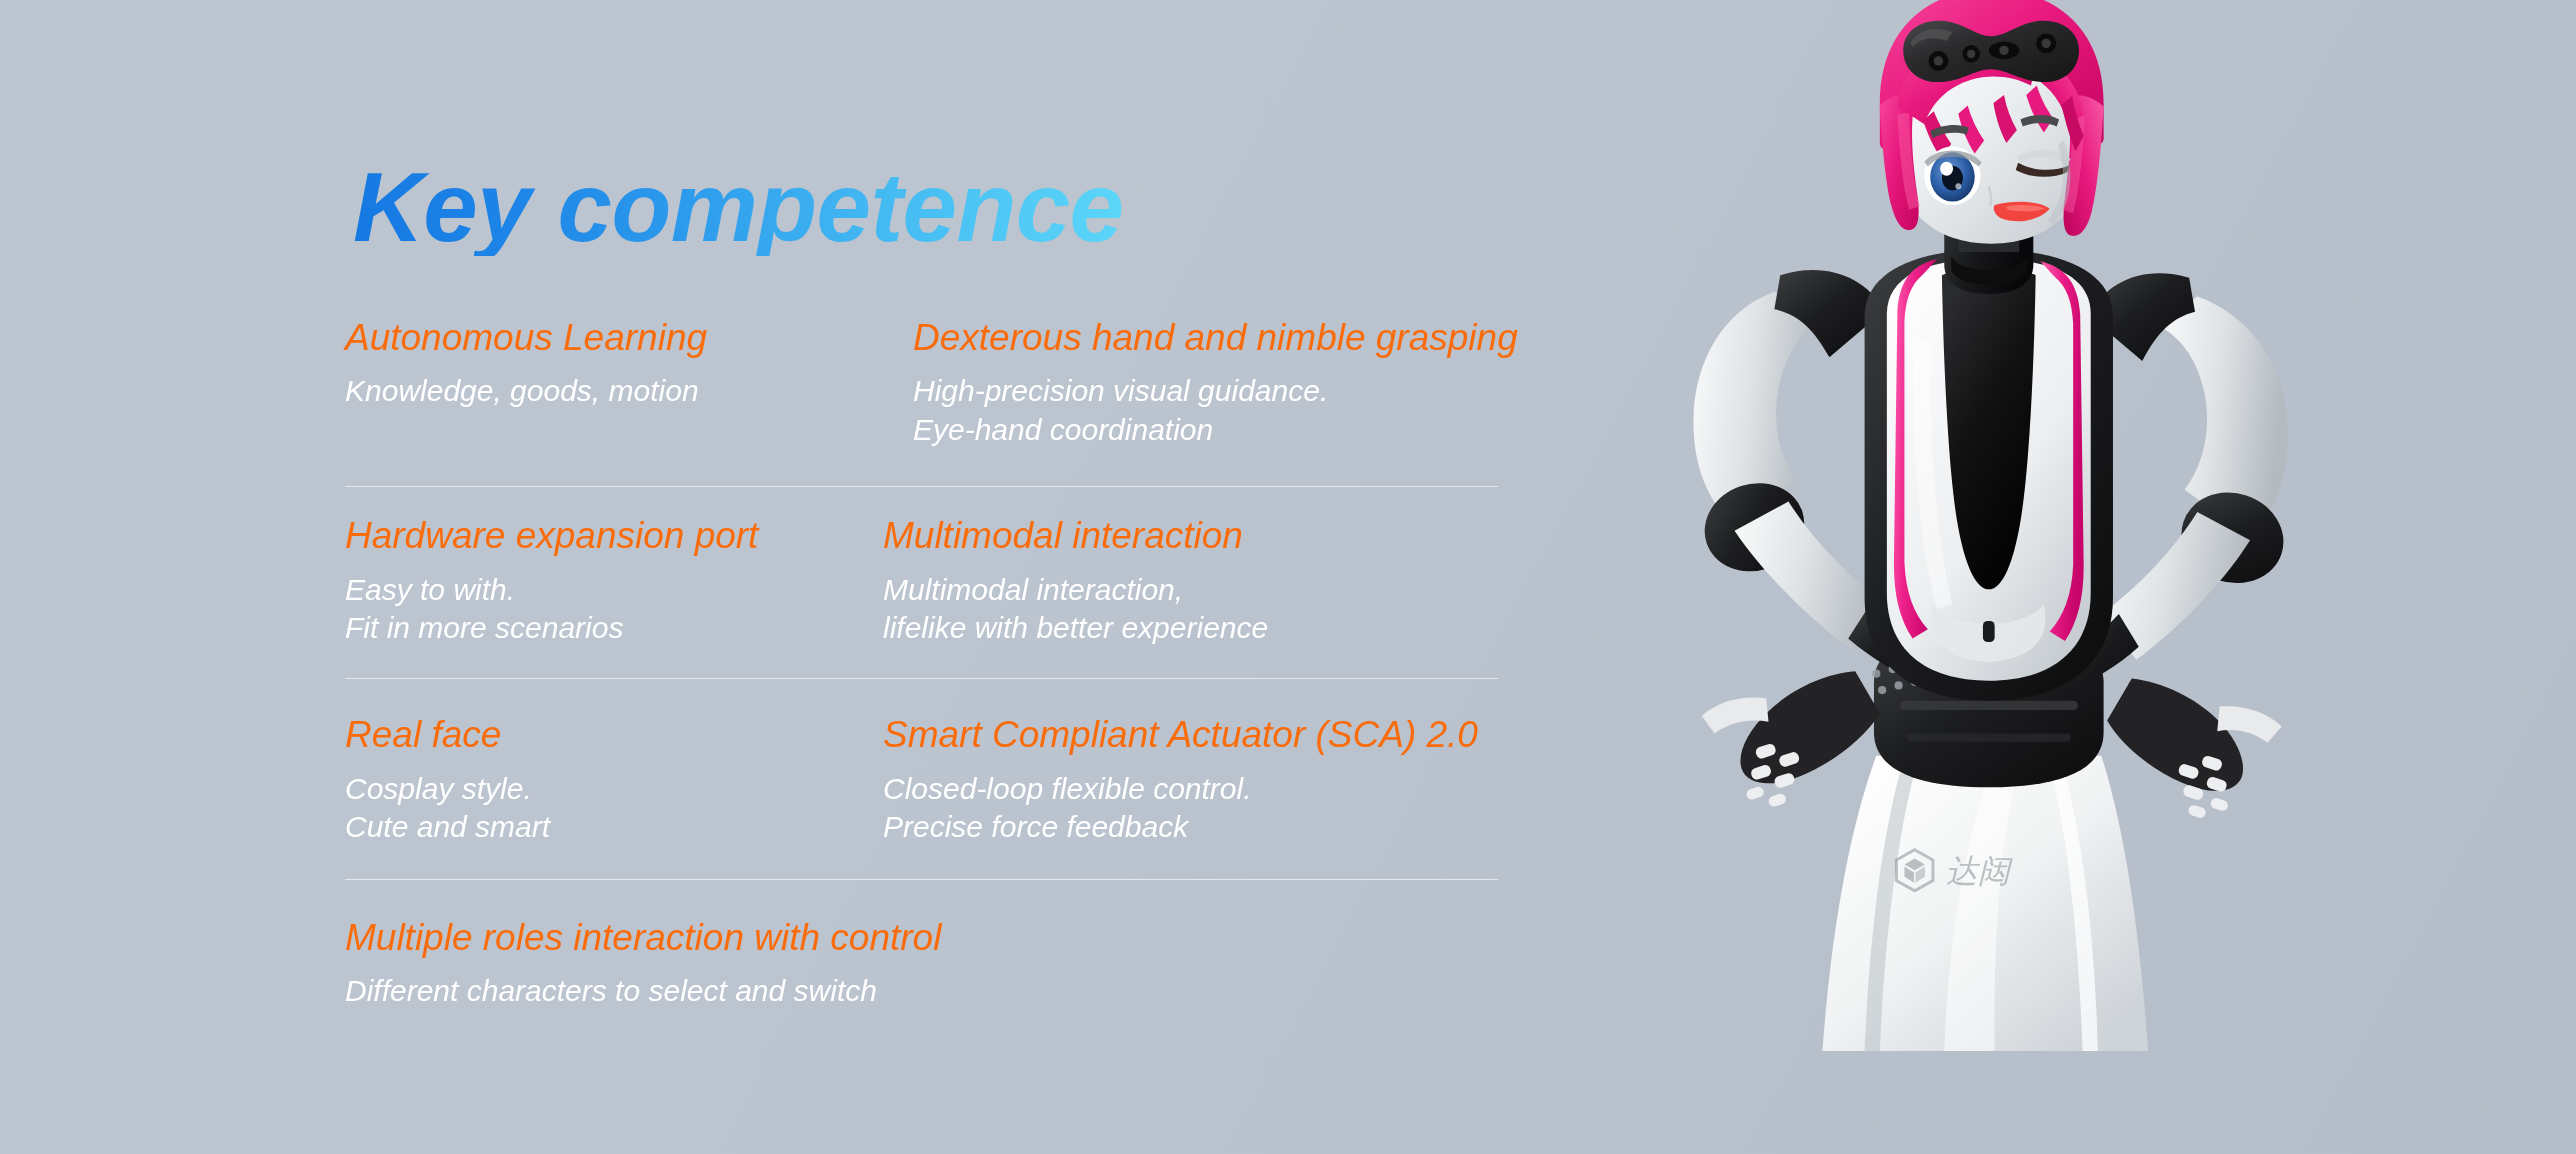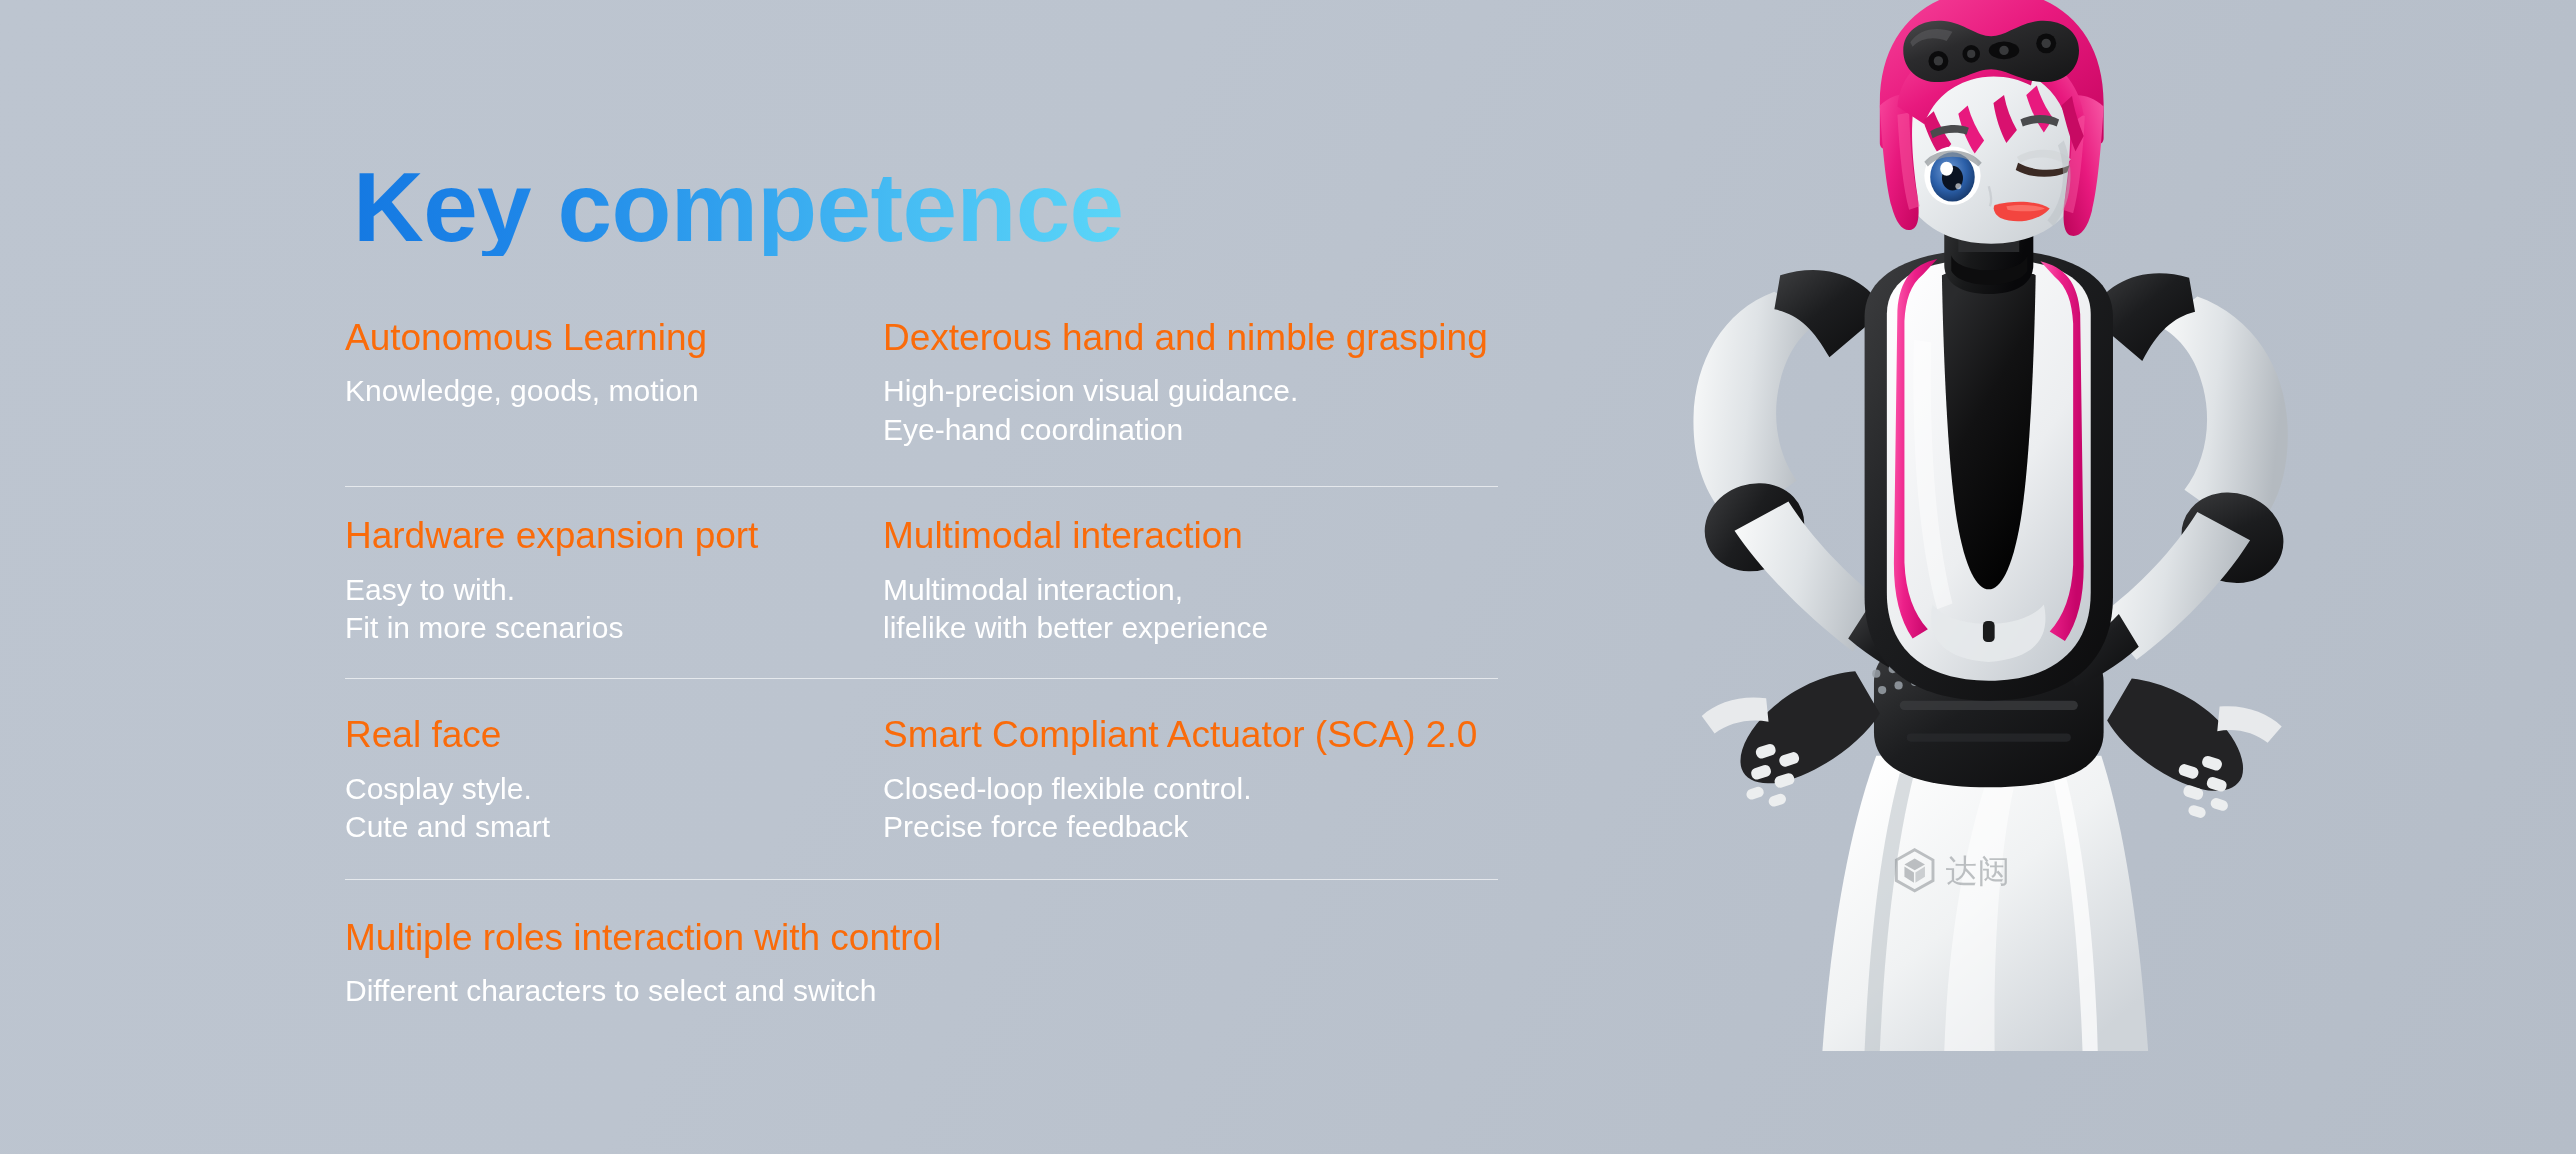--- a/index.html
+++ b/index.html
@@ -10,20 +10,21 @@
   }
   body {
     font-family: "Liberation Sans", sans-serif;
   }
   #slide {
     position: relative;
     width: 2576px;
     height: 1155px;
     overflow: hidden;
     background: linear-gradient(118deg, #bdc5d0 0%, #bcc4cf 38%, #b8c0cb 72%, #b5bdc8 100%);
+    font-style: italic;
   }
 
   
   #title {
     position: absolute;
     left: 353px;
     top: 158px;
     font-size: 98px;
     font-weight: 700;
     letter-spacing: -0.6px;
@@ -68,21 +69,21 @@
   }
   .f-body {
     color: #ffffff;
     font-size: 30px;
     font-weight: 400;
     line-height: 1.28;
     margin-top: 14px;
     white-space: pre-line;
   }
 
-  .row.r1 { padding-top: 14px;  padding-bottom: 37px; }
+  .row.r1 { padding-top: 14px;  padding-bottom: 37px; gap: 30px; }
   .row.r2 { padding-top: 28px;  padding-bottom: 31px; }
   .row.r3 { padding-top: 35px;  padding-bottom: 32px; }
   .row.r4 { padding-top: 37px;  padding-bottom: 26px; }
 
   
   #robot {
     position: absolute;
     left: 1500px;
     top: 0;
     width: 1076px;

